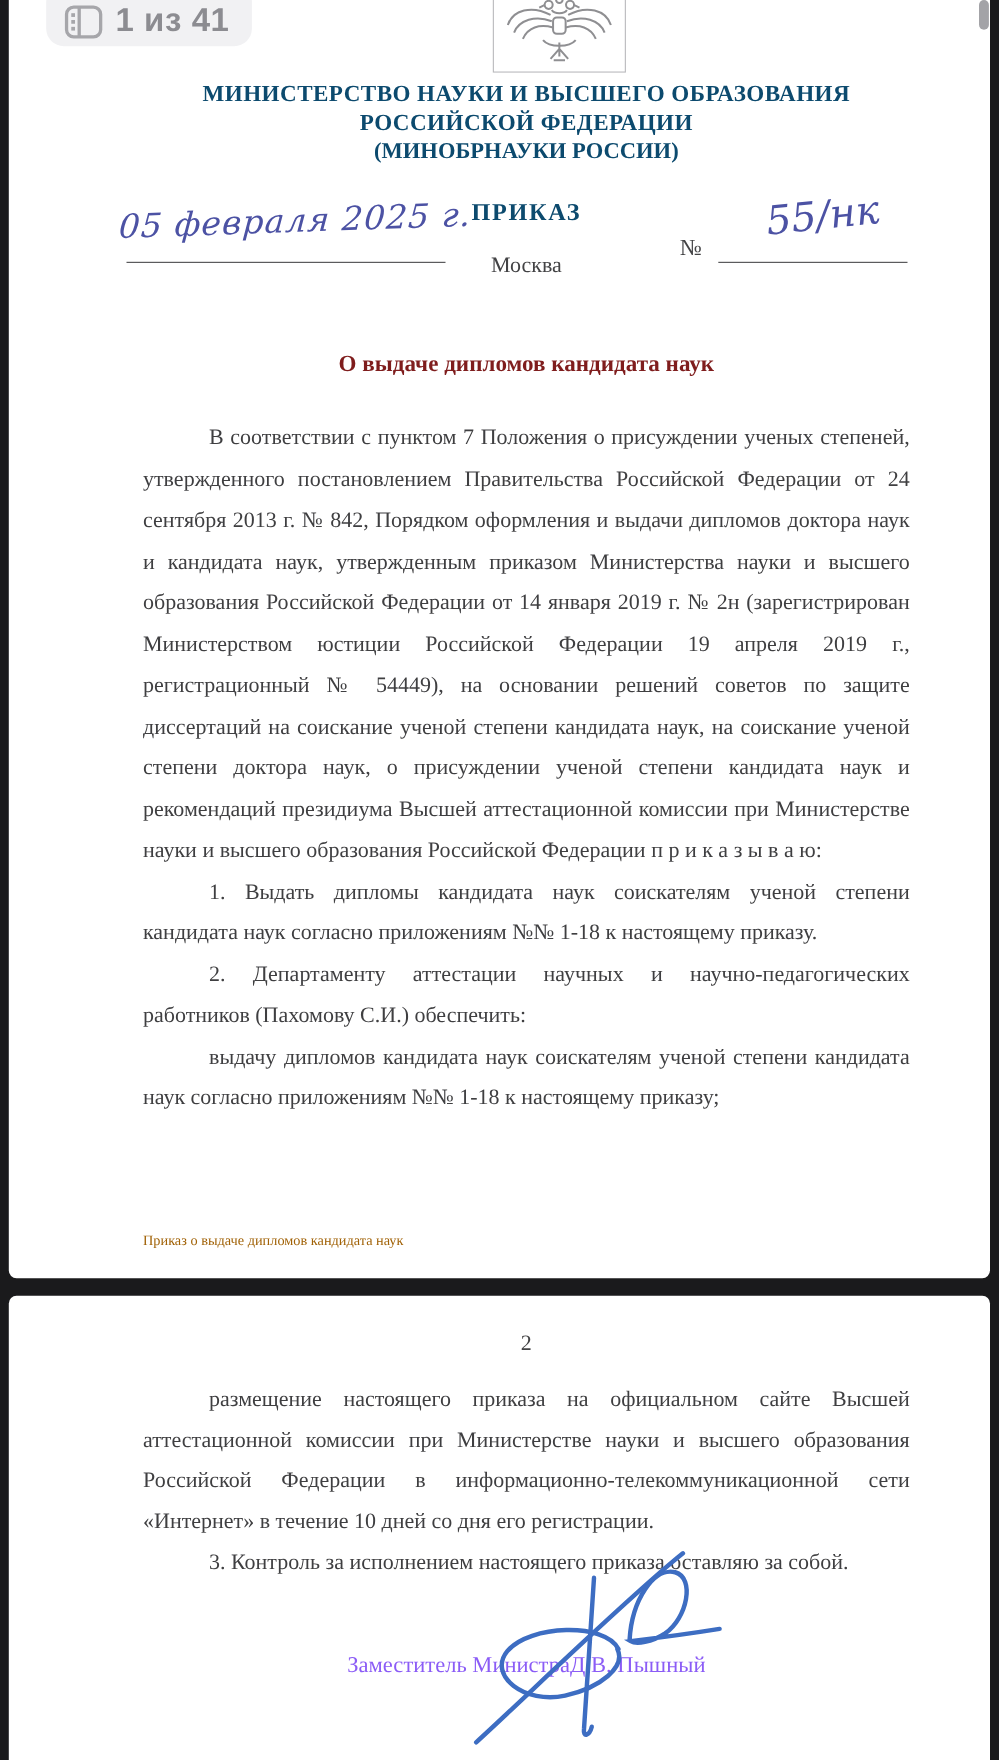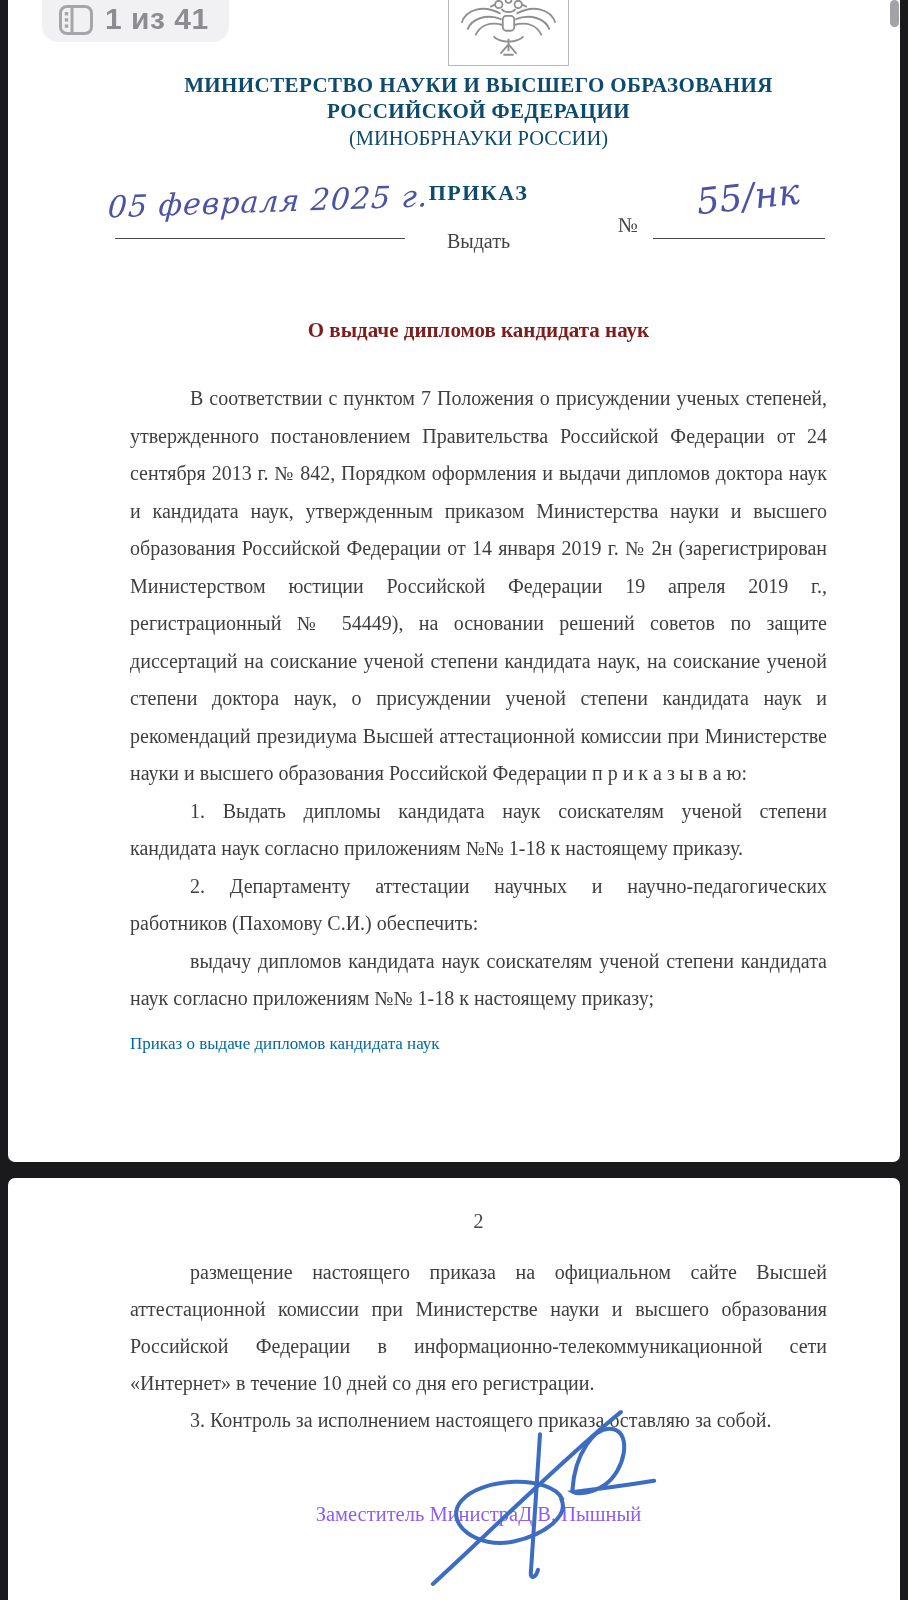--- a/index.html
+++ b/index.html
@@ -29,21 +29,21 @@
   }
 
   
   .emblem-box {
     position:absolute; left:440px; top:-16px; width:119px; height:80px;
     background:#fff; border:1px solid #b9b9bc;
   }
   .emblem-box svg { width:100%; height:100%; }
   .p1-header { position:absolute; top:72px; left:122px; width:697px; text-align:center; color:#0c4a6e; }
   .p1-header .l1, .p1-header .l2 { font-weight:bold; font-size:21px; line-height:26px; letter-spacing:.4px; }
-  .p1-header .l3 { font-size:20.5px; line-height:28px; font-weight:normal; }
+  .p1-header .l3 { font-size:20.5px; line-height:28px; font-weight:bold; }
   .p1-header .doc-type { font-weight:bold; font-size:22px; letter-spacing:1.5px; margin-top:28px; }
 
   .handwriting {
     font-style:italic; color:#4c52a4;
     font-family:"DejaVu Serif","Liberation Serif",serif;
   }
   .date-hw {
     position:absolute; left:100px; top:184px; width:310px; text-align:center;
     font-size:30px; transform:rotate(-2deg) skewX(-6deg); letter-spacing:1px;
     white-space:nowrap;
@@ -58,21 +58,21 @@
   }
 
   .doc-title { position:absolute; top:318px; left:122px; width:697px; text-align:center;
     font-weight:bold; font-size:21px; color:#7f1d1d; }
 
   .body-text { position:absolute; left:122px; width:697px; color:#3f3f41; font-size:20px; }
   .p1-body { top:380px; line-height:37.5px; }
   .p2-body { top:76px; line-height:37px; }
   .para { margin:0; text-align:justify; text-align-last:left; text-indent:60px; }
 
-  .footer-note { position:absolute; left:122px; top:1034px; font-size:17px; color:#0369a1; }
+  .footer-note { position:absolute; left:122px; top:1120px; font-size:13px; color:#a16207; }
 
   
   .page-num { position:absolute; top:32px; left:122px; width:697px; text-align:center; font-size:20px; color:#434345; }
   .sig-row {
     position:absolute; top:325px; left:122px; width:697px;
     display:flex; justify-content:center; font-size:20.5px; color:#8b5cf6;
   }
   .signature-svg { position:absolute; left:410px; top:222px; width:244px; height:192px; z-index:3; }
   .signature-svg path { fill:none; stroke:#3d6dc2; stroke-width:4; stroke-linecap:round; }
   .eagle path, .eagle circle, .eagle rect, .eagle line { fill:none; stroke:#8f8f92; stroke-width:1.6; }
@@ -106,21 +106,21 @@
 
     <div class="p1-header">
       <div class="l1">МИНИСТЕРСТВО НАУКИ И ВЫСШЕГО ОБРАЗОВАНИЯ</div>
       <div class="l2">РОССИЙСКОЙ ФЕДЕРАЦИИ</div>
       <div class="l3">(МИНОБРНАУКИ РОССИИ)</div>
       <div class="doc-type">ПРИКАЗ</div>
     </div>
 
     <div class="date-hw handwriting">05 февраля 2025 г.</div>
     <div class="date-line"></div>
-    <div class="city">Выдать</div>
+    <div class="city">Москва</div>
     <div class="num-label">№</div>
     <div class="num-line"></div>
     <div class="num-hw handwriting">55/нк</div>
 
     <div class="doc-title">О выдаче дипломов кандидата наук</div>
 
     <div class="body-text p1-body">
       <p class="para">В соответствии с пунктом 7 Положения о присуждении ученых степеней, утвержденного постановлением Правительства Российской Федерации от 24 сентября 2013 г. № 842, Порядком оформления и выдачи дипломов доктора наук и кандидата наук, утвержденным приказом Министерства науки и высшего образования Российской Федерации от 14 января 2019 г. № 2н (зарегистрирован Министерством юстиции Российской Федерации 19 апреля 2019 г., регистрационный № 54449), на основании решений советов по защите диссертаций на соискание ученой степени кандидата наук, на соискание ученой степени доктора наук, о присуждении ученой степени кандидата наук и рекомендаций президиума Высшей аттестационной комиссии при Министерстве науки и высшего образования Российской Федерации п р и к а з ы в а ю:</p>
       <p class="para">1. Выдать дипломы кандидата наук соискателям ученой степени кандидата наук согласно приложениям №№ 1-18 к настоящему приказу.</p>
       <p class="para">2. Департаменту аттестации научных и научно-педагогических работников (Пахомову С.И.) обеспечить:</p>

